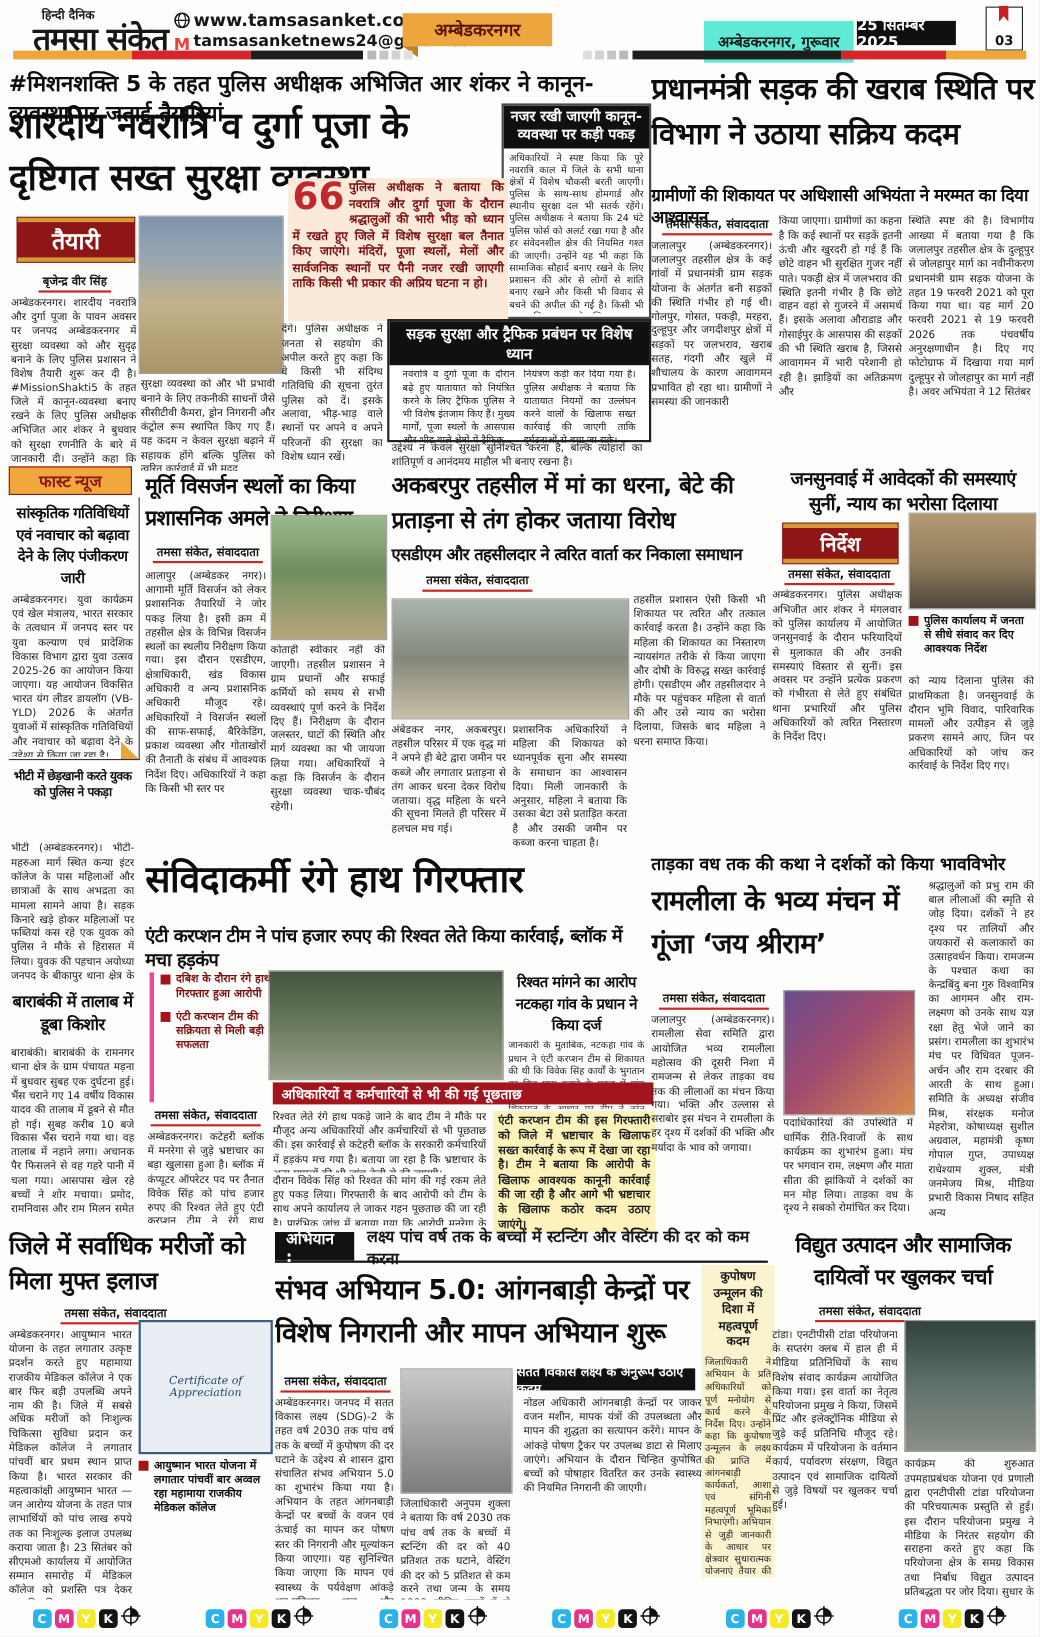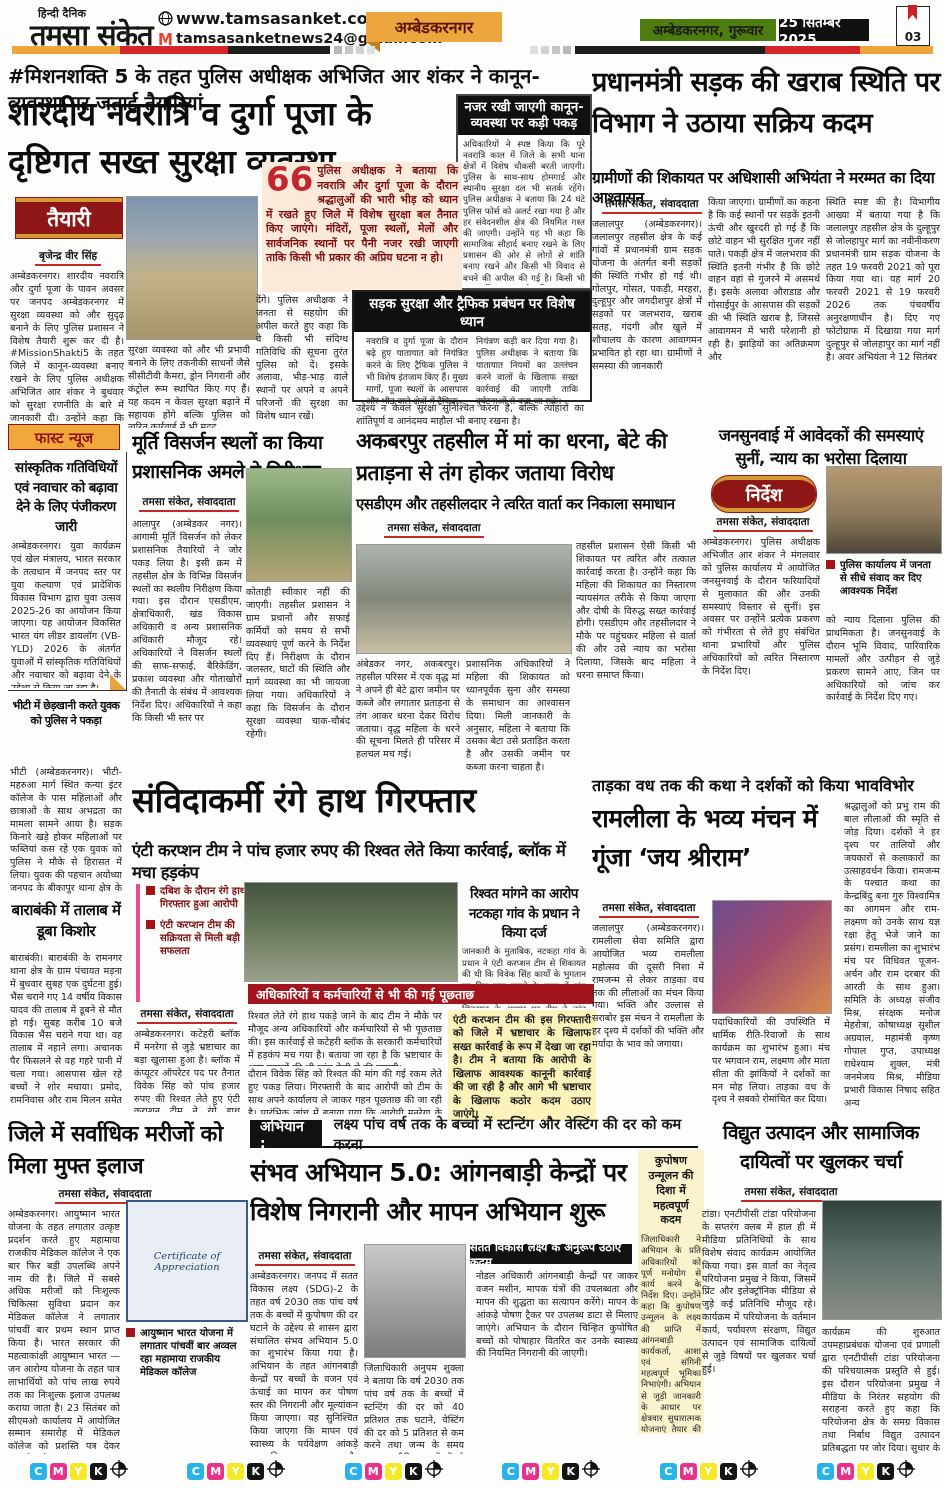--- a/index.html
+++ b/index.html
@@ -38,21 +38,21 @@
     </span>
     <div class="abs" style="left:176px;top:9px;font-size:16px;font-weight:bold;">www.tamsasanket.com</div>
     <span class="abs" style="left:158px;top:31px;font-size:15px;font-weight:900;color:#ea4335;">M</span>
     <div class="abs" style="left:176px;top:30px;font-size:14.5px;font-weight:bold;">tamsasanketnews24@gmail.com</div>
 
     <div class="abs" style="left:366px;top:12px;width:136px;height:30px;background:#eca63d;display:flex;align-items:center;justify-content:center;">
       <span style="font-size:16px;font-weight:bold;color:#5d1407;">अम्बेडकरनगर</span>
     </div>
     <div class="abs" style="left:366px;top:42px;width:0;height:0;border-right:14px solid #c07f20;border-bottom:10px solid transparent;"></div>
 
-    <div class="abs" style="left:640px;top:19px;width:136px;height:22px;background:#4d7c0f;display:flex;align-items:center;justify-content:center;">
+    <div class="abs" style="left:640px;top:19px;width:136px;height:38px;background:#5eead4;display:flex;align-items:center;justify-content:center;">
       <span style="font-size:13.5px;font-weight:bold;color:#1a1a1a;">अम्बेडकरनगर, गुरूवार</span>
     </div>
     <div class="abs" style="left:779px;top:19px;width:90px;height:22px;background:#101010;display:flex;align-items:center;justify-content:center;">
       <span style="font-size:13.5px;font-weight:bold;color:#fff;">25 सितम्बर 2025</span>
     </div>
 
     <div class="abs" style="left:896px;top:6px;width:32px;height:38px;background:#fff;border:1.5px solid #222;">
       <span class="abs" style="left:11px;top:-2px;width:9px;height:15px;background:#cc2027;clip-path:polygon(0 0,100% 0,100% 100%,50% 65%,0 100%);"></span>
       <span class="abs" style="left:0;bottom:1px;width:100%;text-align:center;font-size:12px;font-weight:bold;">03</span>
     </div>
@@ -118,21 +118,21 @@
     <div class="abs by" style="left:594px;top:196px;width:116px;">
       <span>तमसा संकेत, संवाददाता</span>
     </div>
     <div class="abs b" style="left:592px;top:218px;width:110px;height:208px;overflow:hidden;">जलालपुर (अम्बेडकरनगर)। जलालपुर तहसील क्षेत्र के कई गांवों में प्रधानमंत्री ग्राम सड़क योजना के अंतर्गत बनी सड़कों की स्थिति गंभीर हो गई थी। गोलपुर, गोसत, पकड़ी, मरहरा, दुल्हूपुर और जगदीशपुर क्षेत्रों में सड़कों पर जलभराव, खराब सतह, गंदगी और खुले में शौचालय के कारण आवागमन प्रभावित हो रहा था। ग्रामीणों ने समस्या की जानकारी</div>
     <div class="abs b" style="left:708px;top:196px;width:112px;height:230px;overflow:hidden;">किया जाएगा। ग्रामीणों का कहना है कि कई स्थानों पर सड़कें इतनी ऊंची और खुरदरी हो गई हैं कि छोटे वाहन भी सुरक्षित गुजर नहीं पाते। पकड़ी क्षेत्र में जलभराव की स्थिति इतनी गंभीर है कि छोटे वाहन वहां से गुजरने में असमर्थ हैं। इसके अलावा औराडाड और गोसाईपुर के आसपास की सड़कों की भी स्थिति खराब है, जिससे आवागमन में भारी परेशानी हो रही है। झाड़ियों का अतिक्रमण और</div>
     <div class="abs b" style="left:826px;top:196px;width:114px;height:230px;overflow:hidden;">स्थिति स्पष्ट की है। विभागीय आख्या में बताया गया है कि जलालपुर तहसील क्षेत्र के दुल्हूपुर से जोलहापुर मार्ग का नवीनीकरण प्रधानमंत्री ग्राम सड़क योजना के तहत 19 फरवरी 2021 को पूरा किया गया था। यह मार्ग 20 फरवरी 2021 से 19 फरवरी 2026 तक पंचवर्षीय अनुरक्षणाधीन है। दिए गए फोटोग्राफ में दिखाया गया मार्ग दुल्हूपुर से जोलहापुर का मार्ग नहीं है। अवर अभियंता ने 12 सितंबर</div>
   </div>
 
   <div>
     <div class="abs" style="left:8px;top:424px;width:110px;height:24px;background:#f1a73c;border:1.5px solid #8e1616;display:flex;align-items:center;justify-content:center;">
-      <span style="font-size:15px;font-weight:bold;color:#8e1616;">फास्ट न्यूज</span>
+      <span style="font-size:15px;font-weight:bold;color:#8e1616;font-family:Liberation Serif, serif;">फास्ट न्यूज</span>
     </div>
 
     <div class="abs" style="left:8px;top:452px;width:118px;height:238px;border-right:1.5px solid #333;border-bottom:1.5px solid #333;"></div>
     <span class="abs" style="left:110px;top:674px;width:0;height:0;border-left:16px solid #e9a43c;border-top:16px solid transparent;"></span>
 
     <div class="abs hl" style="left:12px;top:458px;width:108px;font-size:13.5px;text-align:center;line-height:1.45;">सांस्कृतिक गतिविधियों एवं नवाचार को बढ़ावा देने के लिए पंजीकरण जारी</div>
     <div class="abs b" style="left:11px;top:540px;width:110px;height:148px;overflow:hidden;">अम्बेडकरनगर। युवा कार्यक्रम एवं खेल मंत्रालय, भारत सरकार के तत्वधान में जनपद स्तर पर युवा कल्याण एवं प्रादेशिक विकास विभाग द्वारा युवा उत्सव 2025-26 का आयोजन किया जाएगा। यह आयोजन विकसित भारत यंग लीडर डायलॉग (VB-YLD) 2026 के अंतर्गत युवाओं में सांस्कृतिक गतिविधियों और नवाचार को बढ़ावा देने के उद्देश्य से किया जा रहा है।</div>
 
     <div class="abs hl" style="left:10px;top:698px;width:112px;font-size:11px;text-align:center;line-height:1.4;">भीटी में छेड़खानी करते युवक को पुलिस ने पकड़ा</div>
     <div class="abs b" style="left:10px;top:766px;width:112px;height:128px;overflow:hidden;">भीटी (अम्बेडकरनगर)। भीटी-महरुआ मार्ग स्थित कन्या इंटर कॉलेज के पास महिलाओं और छात्राओं के साथ अभद्रता का मामला सामने आया है। सड़क किनारे खड़े होकर महिलाओं पर फब्तियां कस रहे एक युवक को पुलिस ने मौके से हिरासत में लिया। युवक की पहचान अयोध्या जनपद के बीकापुर थाना क्षेत्र के निवासी नीरज कुमार शर्मा के रूप में हुई है। घटना मंगलवार शाम करीब 6:30 बजे की है, जब स्थानीय लोगों ने पुलिस को सूचना दी कि एक संदिग्ध युवक लंबे समय से कन्या इंटर कॉलेज के पास खड़ा है।</div>
@@ -158,21 +158,21 @@
       <span>तमसा संकेत, संवाददाता</span>
     </div>
     <div class="abs photo" style="left:356px;top:544px;width:214px;height:108px;background:linear-gradient(180deg,#aab4ad 0%,#84887c 50%,#c9c0a5 100%);"></div>
     <div class="abs b" style="left:356px;top:658px;width:104px;height:116px;overflow:hidden;">अंबेडकर नगर, अकबरपुर। तहसील परिसर में एक वृद्ध मां ने अपने ही बेटे द्वारा जमीन पर कब्जे और लगातार प्रताड़ना से तंग आकर धरना देकर विरोध जताया। वृद्ध महिला के धरने की सूचना मिलते ही परिसर में हलचल मच गई।</div>
     <div class="abs b" style="left:466px;top:658px;width:104px;height:116px;overflow:hidden;">प्रशासनिक अधिकारियों ने महिला की शिकायत को ध्यानपूर्वक सुना और समस्या के समाधान का आश्वासन दिया। मिली जानकारी के अनुसार, महिला ने बताया कि उसका बेटा उसे प्रताड़ित करता है और उसकी जमीन पर कब्जा करना चाहता है।</div>
     <div class="abs b" style="left:576px;top:540px;width:120px;height:234px;overflow:hidden;">तहसील प्रशासन ऐसी किसी भी शिकायत पर त्वरित और तत्काल कार्रवाई करता है। उन्होंने कहा कि महिला की शिकायत का निस्तारण न्यायसंगत तरीके से किया जाएगा और दोषी के विरुद्ध सख्त कार्रवाई होगी। एसडीएम और तहसीलदार ने मौके पर पहुंचकर महिला से वार्ता की और उसे न्याय का भरोसा दिलाया, जिसके बाद महिला ने धरना समाप्त किया।</div>
   </div>
 
   <div>
     <div class="abs hl" style="left:702px;top:424px;width:238px;height:46px;font-size:16.5px;text-align:center;line-height:1.4;overflow:hidden;">जनसुनवाई में आवेदकों की समस्याएं सुनीं, न्याय का भरोसा दिलाया</div>
-    <div class="abs ribbon" style="left:712px;top:476px;width:104px;height:28px;font-size:18px;border-radius:17px;">
+    <div class="abs ribbon" style="left:712px;top:476px;width:104px;height:28px;font-size:18px;">
       <span>निर्देश</span>
     </div>
     <div class="abs by" style="left:704px;top:514px;width:118px;">
       <span>तमसा संकेत, संवाददाता</span>
     </div>
     <div class="abs photo" style="left:826px;top:466px;width:114px;height:86px;background:linear-gradient(180deg,#b49a72 0%,#8d7a5c 55%,#4e463b 100%);"></div>
     <div class="abs capbox" style="left:826px;top:558px;width:114px;">
       <span class="redsq"></span>
       <span>पुलिस कार्यालय में जनता से सीधे संवाद कर दिए आवश्यक निर्देश</span>
     </div>

